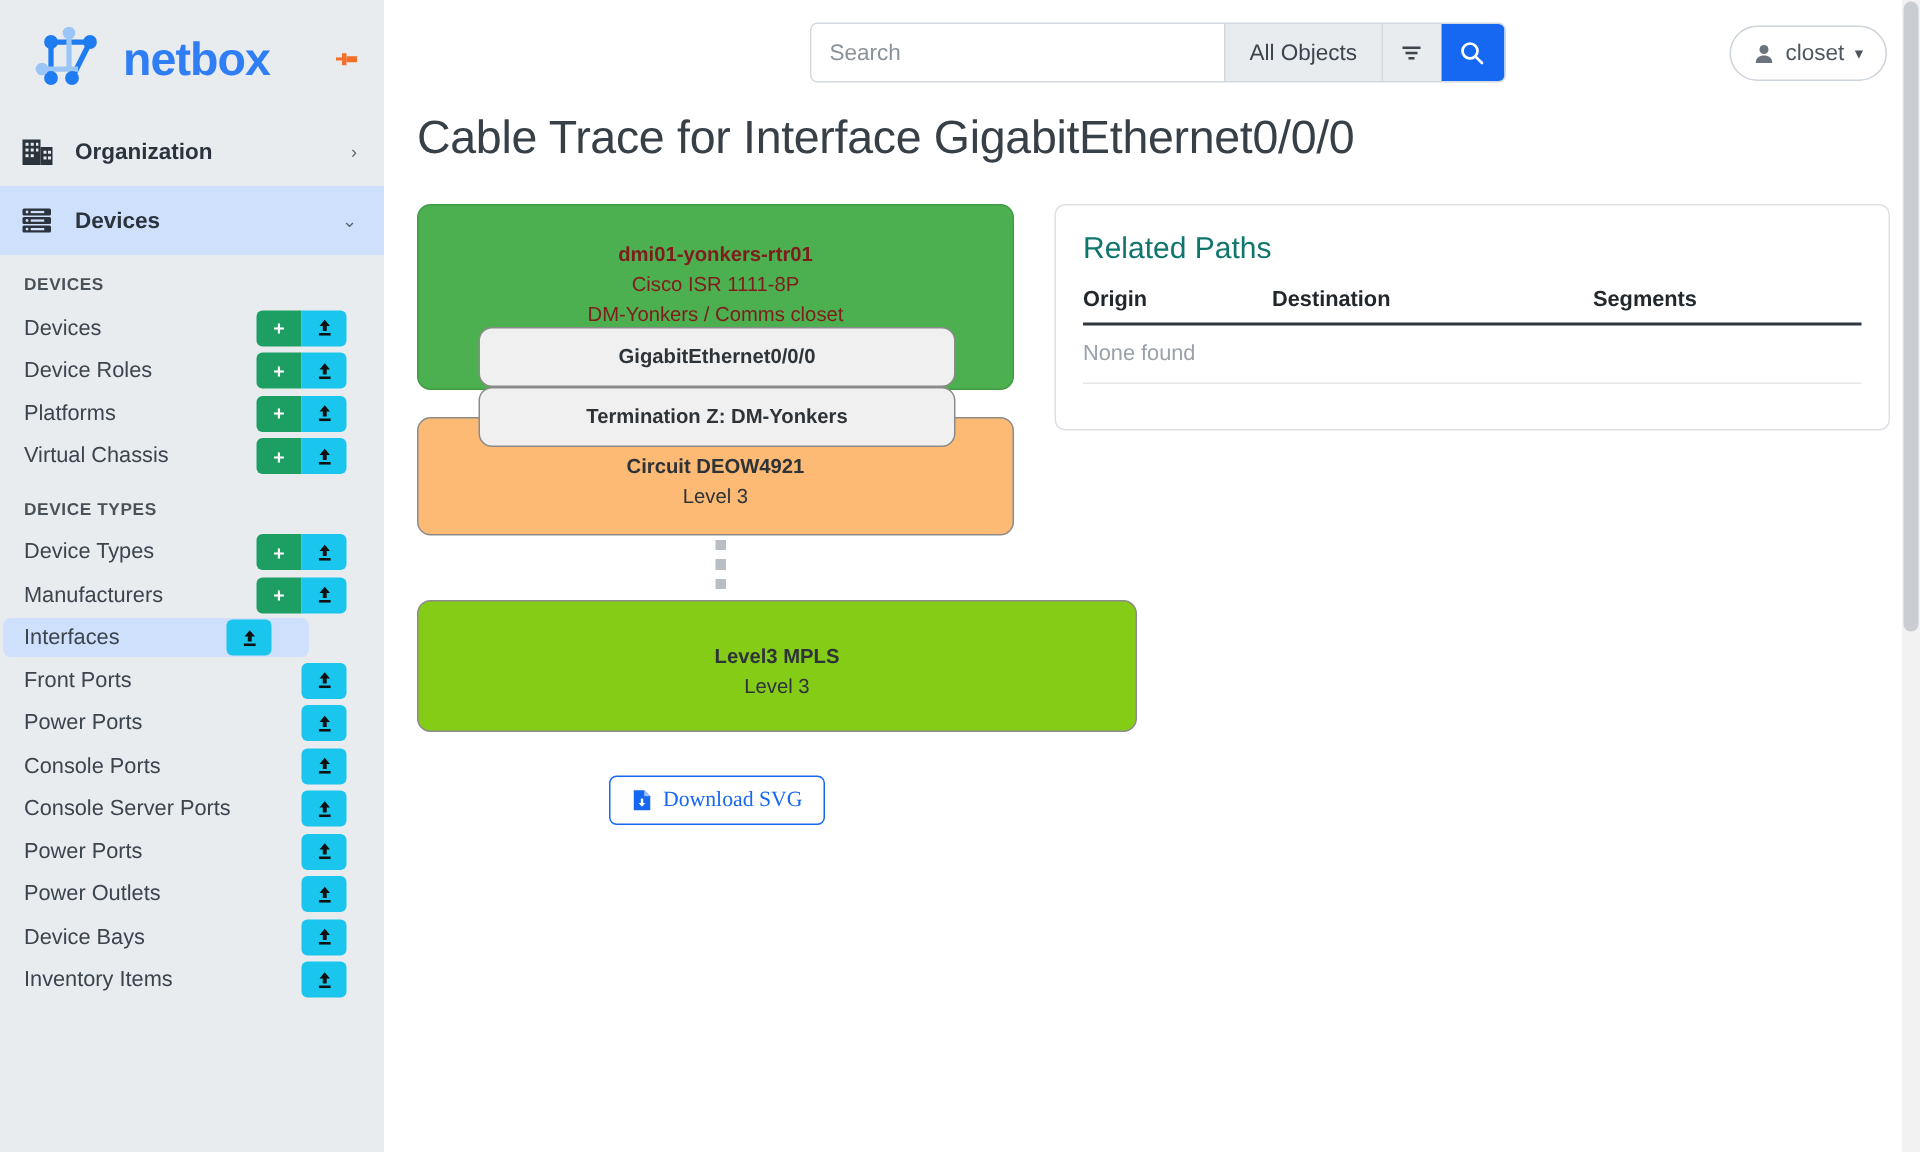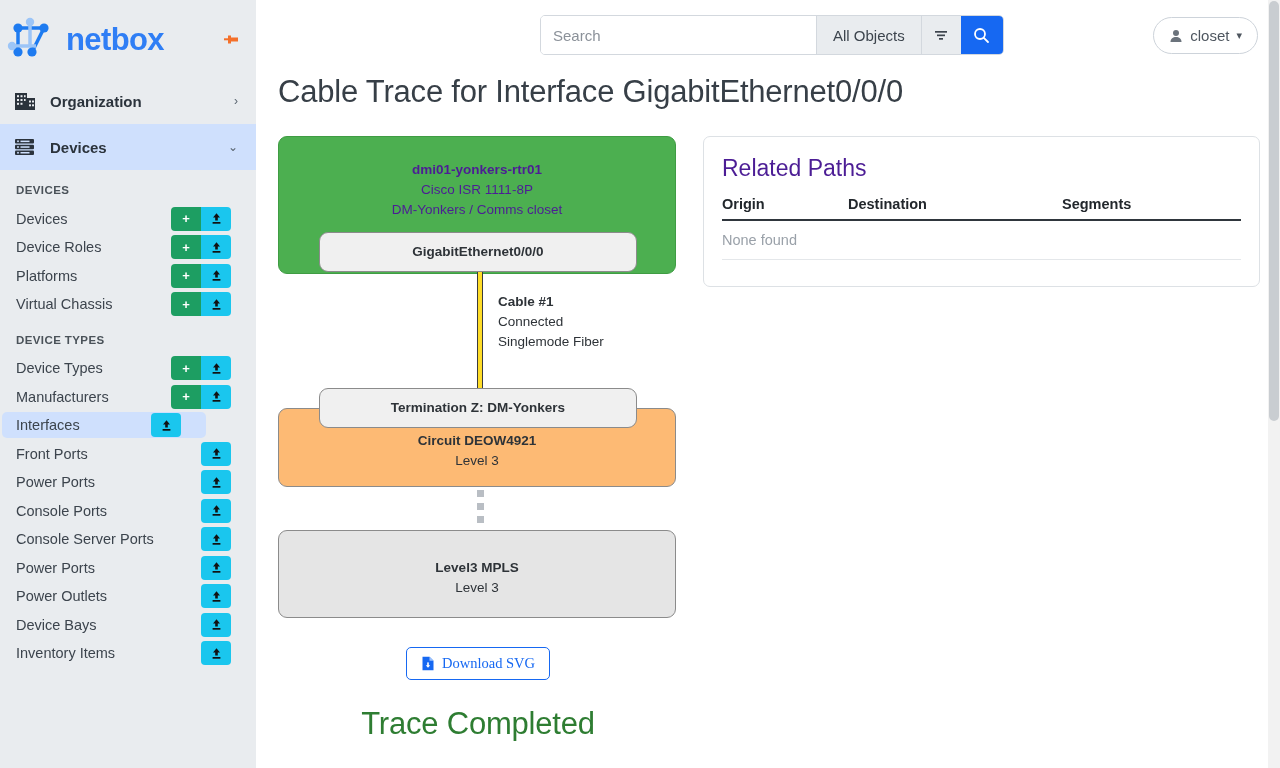--- a/index.html
+++ b/index.html
@@ -14,21 +14,21 @@
 
   
   .sidebar {
     width: 256px; min-width: 256px; height: 768px;
     background: #e9ecef;
     overflow: hidden;
     position: relative;
   }
   .brand {
     height: 78px; display: flex; align-items: center;
-    padding: 0 16px 0 6px;
+    padding: 0 16px 0 22px;
   }
   .brand-logo { display: flex; align-items: center; gap: 10px; }
   .wordmark {
     font-size: 31px; font-weight: bold; color: #2f7ef5;
     letter-spacing: -0.6px; line-height: 1;
   }
   .pin-icon { margin-left: auto; color: #f4702a; font-size: 15px; line-height: 1; }
 
   .nav-group {
     display: flex; align-items: center; gap: 14px;
@@ -117,22 +117,22 @@
   
   .trace { width: 400px; position: relative; }
   .node {
     border: 1px solid #8b8b8b; border-radius: 9px;
     text-align: center; position: relative;
   }
   .node .t1 { font-size: 13.5px; font-weight: bold; line-height: 20px; }
   .node .t2 { font-size: 13.5px; font-weight: normal; line-height: 20px; }
 
   .device-node {
-    background: #4caf50; color: #4c1d95; border-color: #3f9c43;
-    height: 138px; padding-top: 23px; width: 398px;
+    background: #4caf50; color: #7f1d1d; border-color: #3f9c43;
+    height: 124px; padding-top: 23px; width: 398px;
   }
   .termbox {
     background: #f0f0f0; color: #2e3338; border-color: #8b8b8b;
     width: 318px; height: 40px; line-height: 38px;
     font-size: 13.5px; font-weight: bold;
     margin: 0 auto; position: relative; z-index: 3;
   }
   .term-overlap-top { margin-top: -42px; }
 
   .cable-seg { position: relative; height: 116px; }
@@ -154,42 +154,42 @@
   .term-a { margin-top: -20px; }
 
   .dash-seg { height: 43px; position: relative; }
   .dash-line {
     position: absolute; left: 199px; top: 3px; width: 7px; height: 38px;
     background: repeating-linear-gradient(
       to bottom, #b9bec4 0px, #b9bec4 7px, transparent 7px, transparent 13px);
   }
 
   .endpoint-node {
-    background: #e5e5e5; color: #2e3338; border-color: #8b8b8b;
-    width: 398px; height: 88px; padding-top: 27px;
+    background: #84cc16; color: #2e3338; border-color: #8b8b8b;
+    width: 480px; height: 88px; padding-top: 27px;
   }
 
   .dl-wrap { text-align: center; padding-top: 29px; width: 400px; }
   .dl-btn {
     display: inline-flex; align-items: center; gap: 7px;
     padding: 7px 14px; border: 1px solid #1668f2; border-radius: 5px;
     color: #1668f2; background: #fff; font-size: 14.5px; cursor: pointer; font-family: Liberation Serif, serif;
   }
   .trace-done {
     text-align: center; width: 400px; padding-top: 26px;
     font-size: 31px; color: #2e7d32; letter-spacing: -0.2px;
   }
 
   
   .card {
     margin-left: 25px; width: 568px; height: 151px;
     border: 1px solid #dde1e5; border-radius: 7px;
     background: #fff; padding: 18px 18px 0 18px;
   }
-  .card-title { font-size: 23px; color: #4c1d95; font-weight: normal; padding-bottom: 14px; }
+  .card-title { font-size: 20px; color: #0f766e; font-weight: normal; padding-bottom: 14px; }
   .tbl { width: 100%; border-collapse: collapse; }
   .tbl th {
     text-align: left; font-size: 14.5px; font-weight: bold; color: #22272c;
     padding: 0 0 7px 0; border-bottom: 2px solid #2f363d;
   }
   .tbl td {
     font-size: 14.5px; color: #9aa1a9; padding: 11px 0 11px 0;
     border-bottom: 1px solid #e4e7ea;
   }
   .col-origin { width: 126px; }
@@ -497,28 +497,20 @@
       <div class="trace">
 
         <div class="node device-node">
           <div class="t1">dmi01-yonkers-rtr01</div>
           <div class="t2">Cisco ISR 1111-8P</div>
           <div class="t2">DM-Yonkers / Comms closet</div>
         </div>
 
         <div class="node termbox term-overlap-top">GigabitEthernet0/0/0</div>
 
-        <div class="cable-seg">
-          <div class="cable-line"></div>
-          <div class="cable-label">
-            <div class="cl-title">Cable #1</div>
-            <div>Connected</div>
-            <div>Singlemode Fiber</div>
-          </div>
-        </div>
 
         <div class="node termbox">Termination Z: DM-Yonkers</div>
 
         <div class="node circuit-node">
           <div class="t1">Circuit DEOW4921</div>
           <div class="t2">Level 3</div>
         </div>
 
 
         <div class="dash-seg">
@@ -537,21 +529,20 @@
                 <path d="M1.5 0.8 H8.5 L12.5 4.8 V14.2 H1.5 Z" fill="#1668f2"></path>
                 <path d="M8.5 0.8 L12.5 4.8 H8.5 Z" fill="#9dc3fb"></path>
                 <rect x="6.2" y="6.4" width="1.6" height="4" fill="#fff"></rect>
                 <path d="M4.8 9.3 L7 11.8 L9.2 9.3 Z" fill="#fff"></path>
               </svg>
             </span>
             <span>Download SVG</span>
           </div>
         </div>
 
-        <div class="trace-done">Trace Completed</div>
       </div>
 
       <div class="card">
         <div class="card-title">Related Paths</div>
         <table class="tbl">
           <thead>
             <tr>
               <th class="col-origin">Origin</th>
               <th class="col-dest">Destination</th>
               <th>Segments</th>

